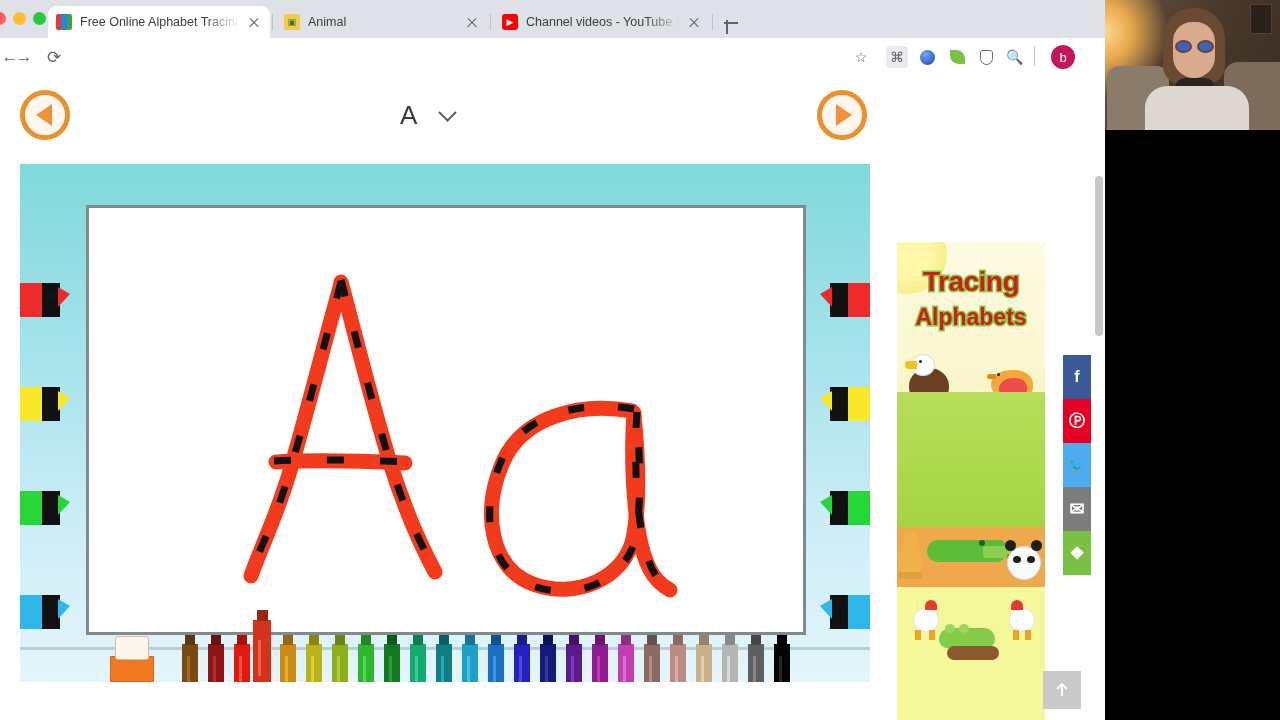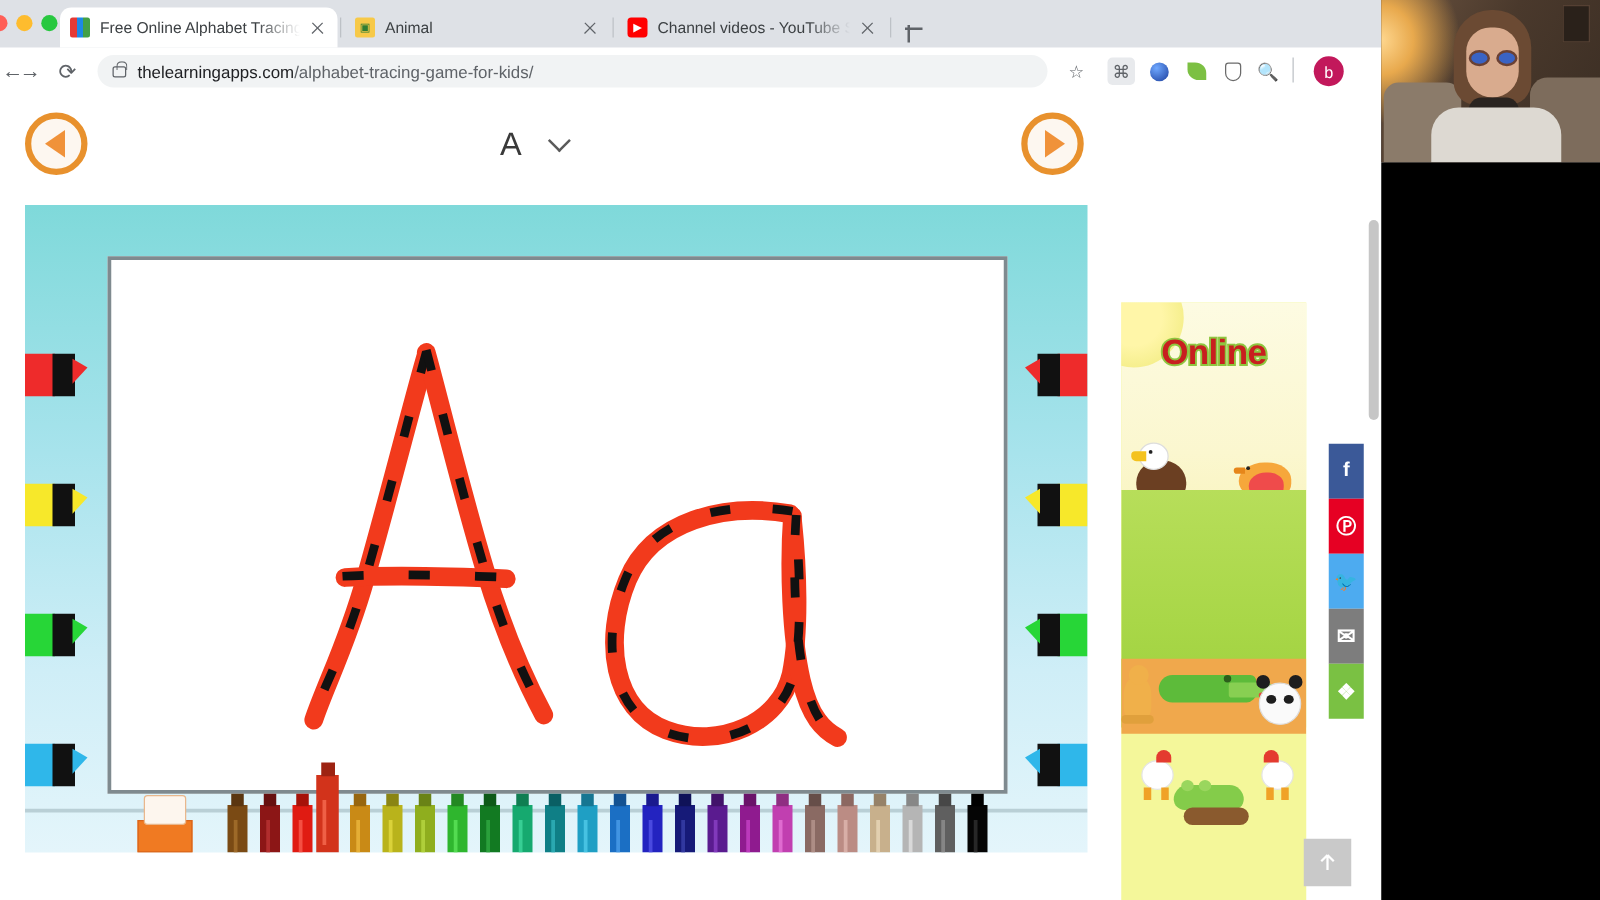--- a/index.html
+++ b/index.html
@@ -173,24 +173,20 @@
 
       <div class="tabdiv" style="left:712px;"></div>
       <div class="newtab" style="left:720px;"></div>
     </div>
 
     <div class="toolbar">
       <div class="navbtn" style="left:0px;">←</div>
       <div class="navbtn" style="left:14px;">→</div>
       <div class="navbtn" style="left:44px;">⟳</div>
 
-      <div class="omnibox">
-        <span class="lock"></span>
-        <span class="urltxt"><span>thelearningapps.com</span><span class="dim">/alphabet-tracing-game-for-kids/</span></span>
-      </div>
 
       <div class="tb-ico" style="left:850px;">☆</div>
       <div class="tb-ico" style="left:886px; background:#e8eaed; border-radius:4px;">⌘</div>
       <div class="tb-ico" style="left:916px;">
         <span style="width:15px;height:15px;border-radius:50%;background:radial-gradient(circle at 35% 30%,#6fa8ff,#1c3f9e);display:block"></span>
       </div>
       <div class="tb-ico" style="left:946px;">
         <span style="width:15px;height:14px;background:#7cc043;border-radius:0 60% 0 60%;display:block"></span>
       </div>
       <div class="tb-ico" style="left:975px;">
@@ -400,21 +396,22 @@
           <span class="cap" style="background:#000"></span>
             <span class="shine" style="background:#3a3a3a"></span>
           </div>
       </div>
 
     </div>
 
     <div class="ad">
       <div class="adSky"></div>
       <div class="adSun"></div>
-      <div class="adT1">Online</div>
+      <div class="adT1">Tracing</div>
+      <div class="adT2">Alphabets</div>
 
       <div style="position:absolute;left:8px;top:108px;">
         <span style="position:absolute;left:4px;top:18px;width:40px;height:36px;background:#6b3f22;border-radius:50% 50% 46% 46%;"></span>
         <span style="position:absolute;left:6px;top:4px;width:24px;height:22px;background:#fff;border-radius:50%;border:1px solid #ddd;"></span>
         <span style="position:absolute;left:0px;top:11px;width:12px;height:8px;background:#f4c21e;border-radius:3px 0 0 4px;"></span>
         <span style="position:absolute;left:14px;top:10px;width:3px;height:3px;background:#222;border-radius:50%;"></span>
         <span style="position:absolute;left:10px;top:52px;width:26px;height:5px;background:#8a5a2b;border-radius:3px;"></span>
         <span style="position:absolute;left:6px;top:56px;width:40px;height:4px;background:#7cb342;border-radius:2px;transform:rotate(-8deg);"></span>
       </div>
 

